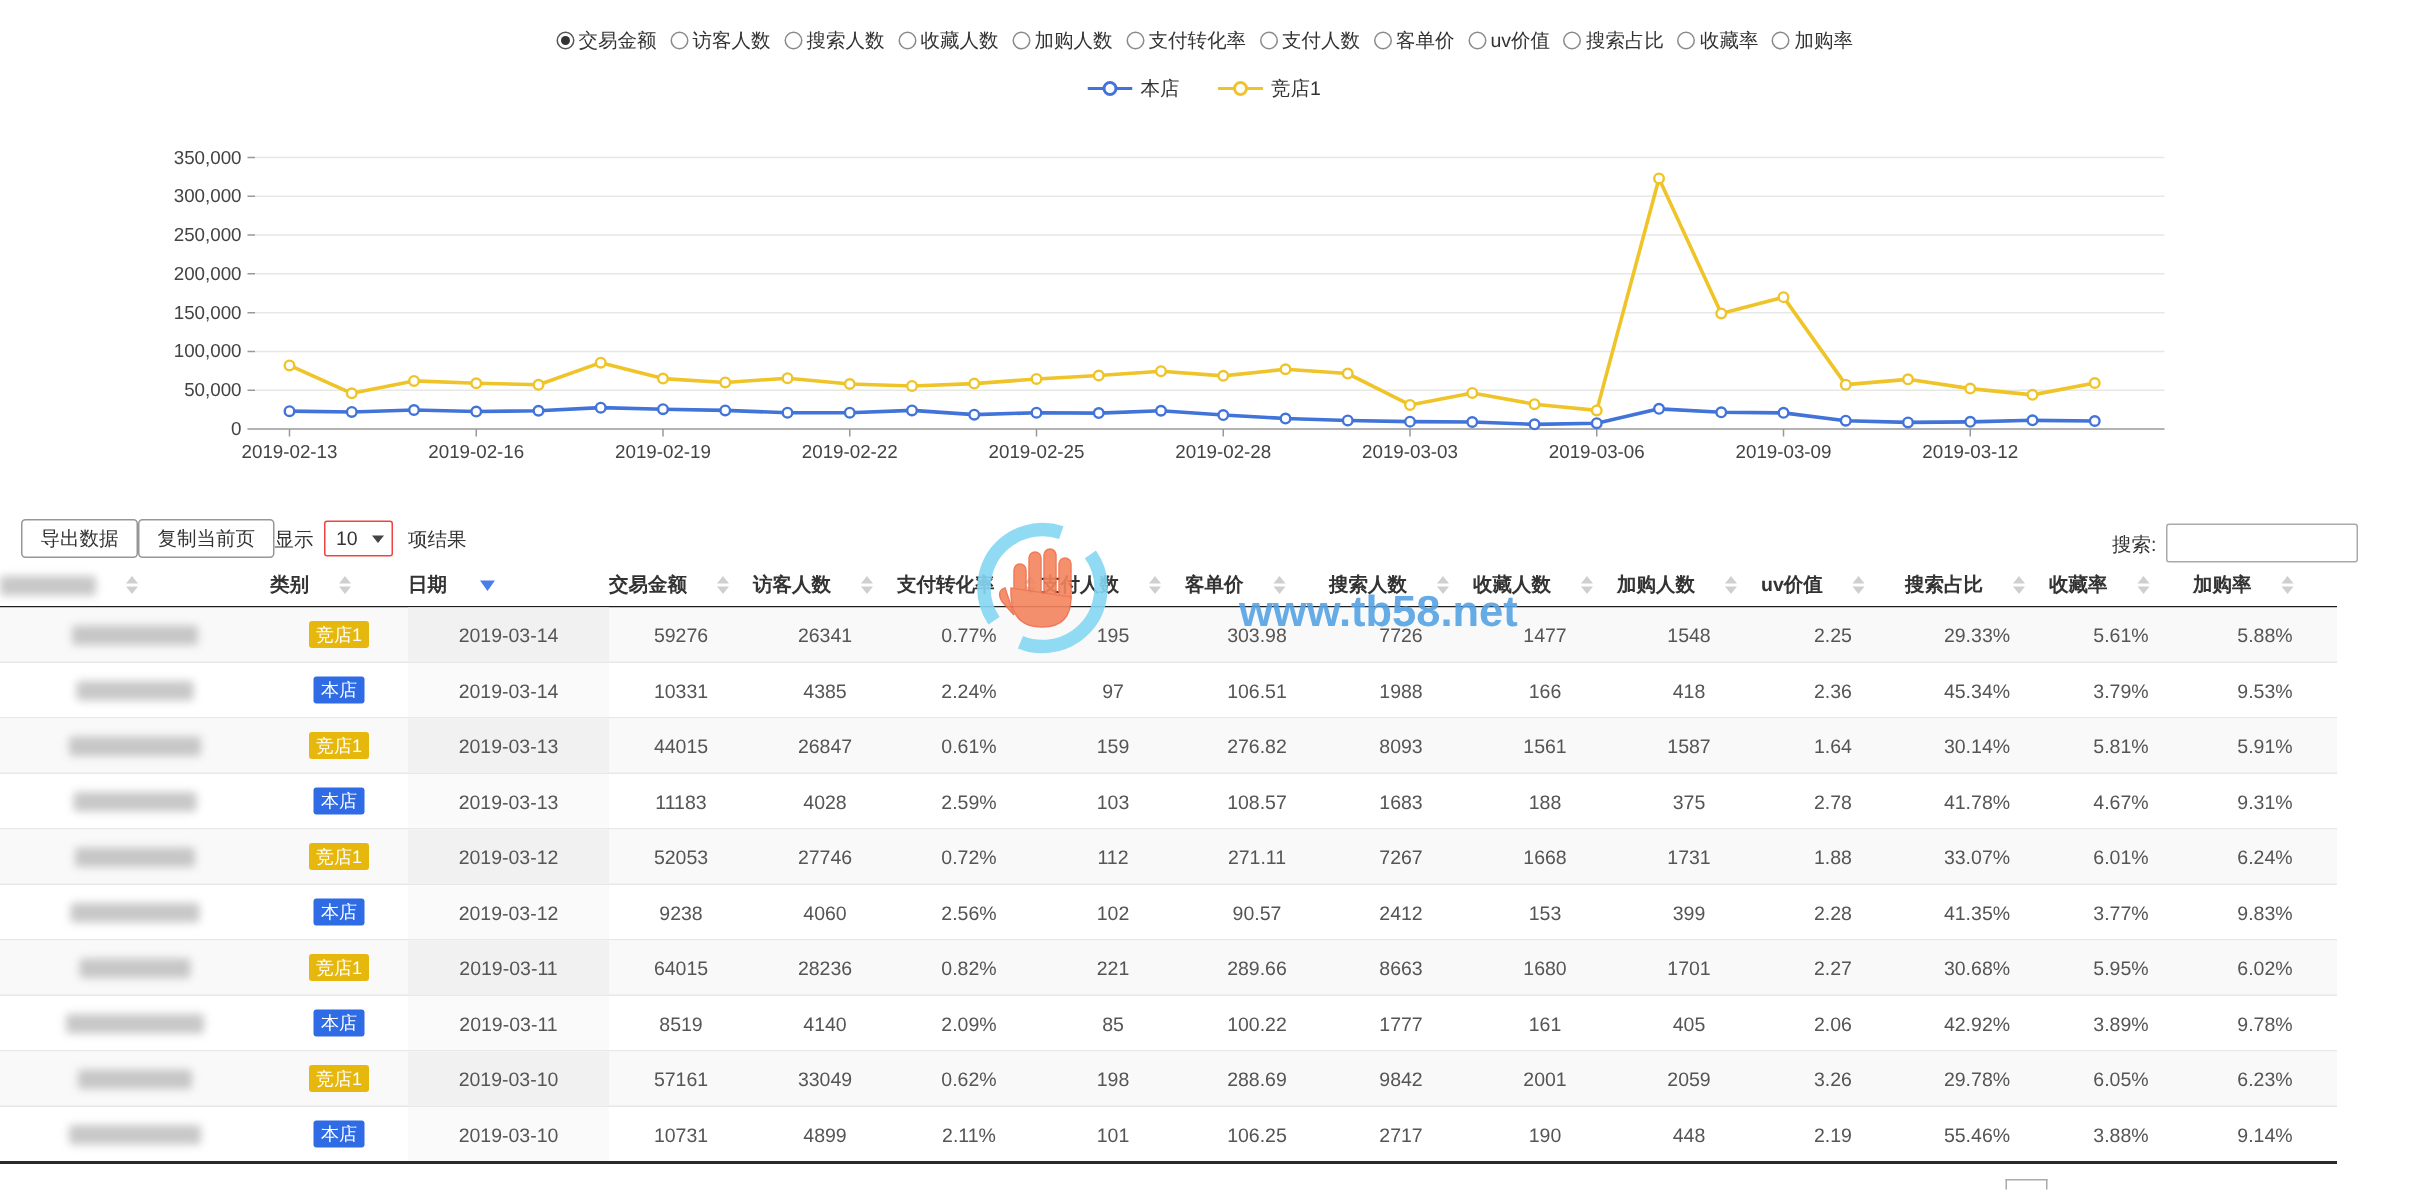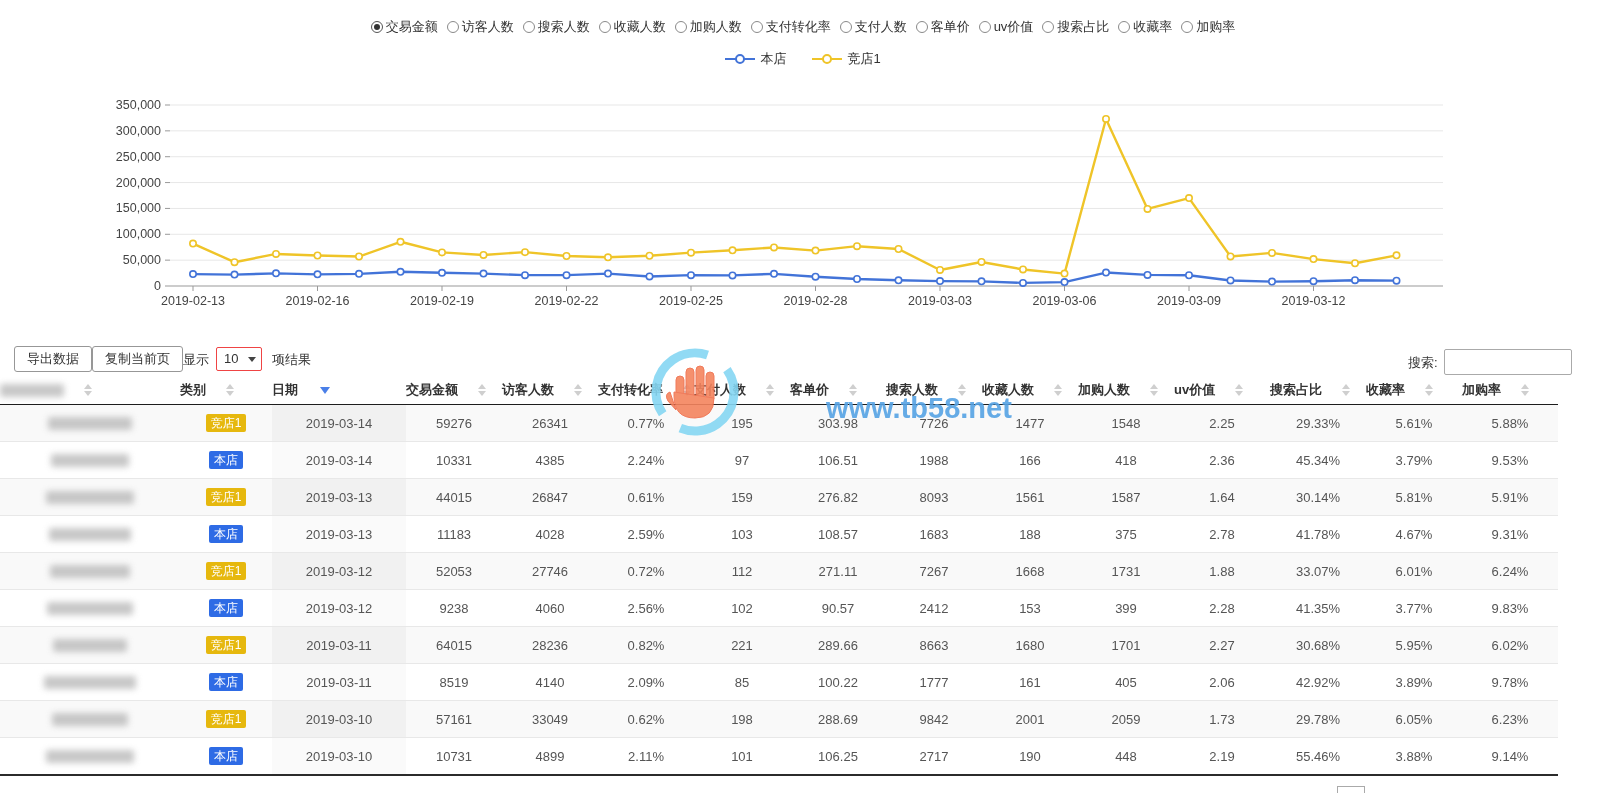--- a/index.html
+++ b/index.html
@@ -580,21 +580,21 @@
         </div>
         <div class="cell shaded-odd" style="width: 134px;">2019-03-10</div>
         <div class="cell" style="width: 96px;">57161</div>
         <div class="cell" style="width: 96px;">33049</div>
         <div class="cell" style="width: 96px;">0.62%</div>
         <div class="cell" style="width: 96px;">198</div>
         <div class="cell" style="width: 96px;">288.69</div>
         <div class="cell" style="width: 96px;">9842</div>
         <div class="cell" style="width: 96px;">2001</div>
         <div class="cell" style="width: 96px;">2059</div>
-        <div class="cell" style="width: 96px;">1.73</div>
+        <div class="cell" style="width: 96px;">3.26</div>
         <div class="cell" style="width: 96px;">29.78%</div>
         <div class="cell" style="width: 96px;">6.05%</div>
         <div class="cell" style="width: 96px;">6.23%</div>
       </div>
       <div class="tbl-row last">
         <div class="cell" style="width: 180px;">
           <span class="blur-block" style="width: 88px;"></span>
         </div>
         <div class="cell" style="width: 92px;">
           <span class="badge" style="background: rgb(46, 107, 229);">本店</span>

